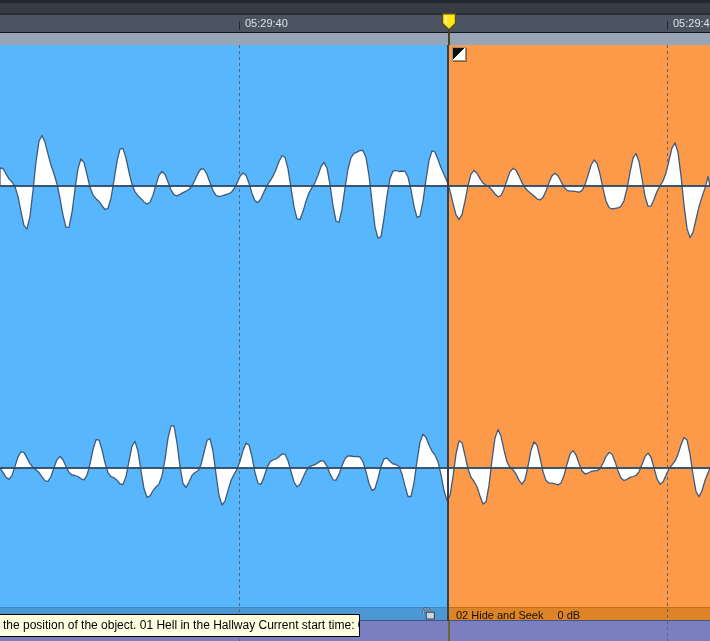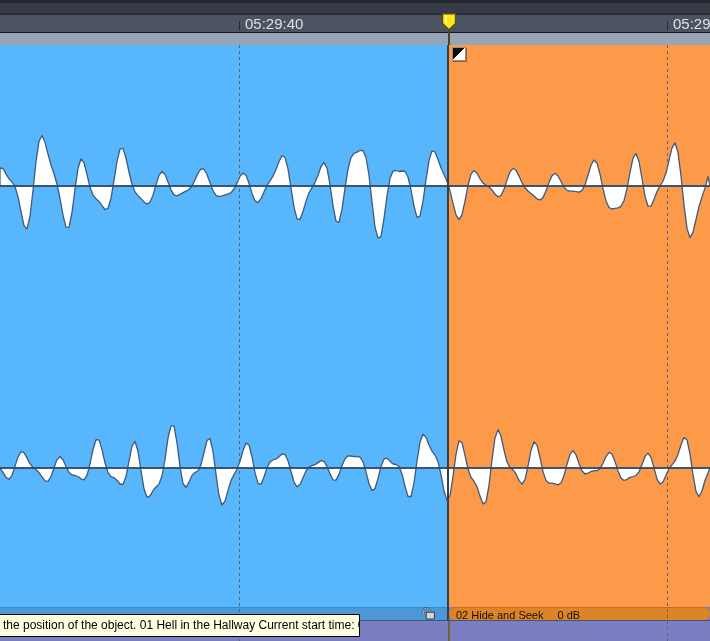--- a/index.html
+++ b/index.html
@@ -15,30 +15,30 @@
     position:relative; width:710px; height:641px; overflow:hidden;
     font-family:"Liberation Sans", sans-serif; background:var(--purple);
   }
   
   .topbar{position:absolute;left:0;top:0;width:710px;height:15px;
     background:var(--topbar);border-top:3px solid var(--top-edge);
     box-sizing:border-box;border-bottom:2px solid #2a2d35;}
   .ruler{position:absolute;left:0;top:15px;width:710px;height:17px;
     background:var(--ruler-bg);border-bottom:1px solid #14161a;box-sizing:content-box;overflow:hidden;}
   .ruler-tick{position:absolute;top:6px;width:1px;height:9px;background:#262b33;}
-  .ruler-label{position:absolute;top:2px;font-size:15px;line-height:13px;color:var(--ruler-text);white-space:nowrap;}
+  .ruler-label{position:absolute;top:2px;font-size:11px;line-height:13px;color:var(--ruler-text);white-space:nowrap;}
   .band{position:absolute;left:0;top:33px;width:710px;height:12px;background:var(--band);}
   
   .clip-body{position:absolute;top:45px;height:562px;}
   .clip-strip{position:absolute;top:607px;height:13px;box-sizing:border-box;}
   #clip-blue-body{left:0;width:447px;background:var(--clip-blue);}
   #clip-orange-body{left:449px;width:261px;background:var(--clip-orange);}
   #clip-blue-strip{left:0;width:447px;background:var(--strip-blue);border-top:1px solid #3e88c4;}
   #clip-orange-strip{left:449px;width:261px;background:var(--strip-orange);border-top:1px solid #c57017;
-    color:#161006;font-size:11px;line-height:12px;padding:1px 8px 0 7px;white-space:nowrap;overflow:hidden;border-radius:6px;}
+    color:#161006;font-size:11px;line-height:12px;padding:1px 8px 0 7px;white-space:nowrap;overflow:hidden;}
   #clip-orange-strip .gain{margin-left:14px;}
   .track-bottom-border{position:absolute;left:0;top:620px;width:710px;height:1px;background:var(--track-border);}
   .purple-band{position:absolute;left:0;top:621px;width:710px;height:20px;background:var(--purple);}
   
   .grid-dash{position:absolute;top:45px;height:596px;width:1px;
     background:repeating-linear-gradient(to bottom,var(--grid-dash) 0 3px,transparent 3px 6px);}
   #grid-dash-1{left:239px;} #grid-dash-2{left:667px;}
   .boundary-line{position:absolute;left:447px;top:45px;width:2px;height:576px;background:var(--boundary);}
   .marker-stem-top{position:absolute;left:448px;top:28px;width:2px;height:17px;background:var(--marker-stem);}
   .marker-stem-bottom{position:absolute;left:448px;top:621px;width:2px;height:20px;background:var(--marker-stem-bottom);}

